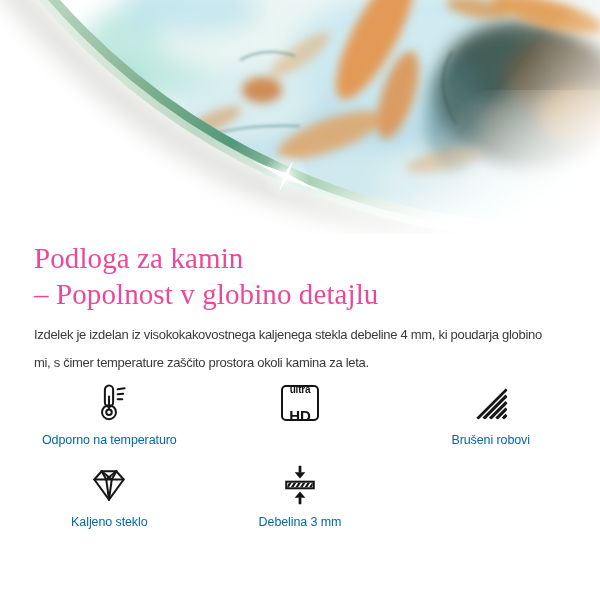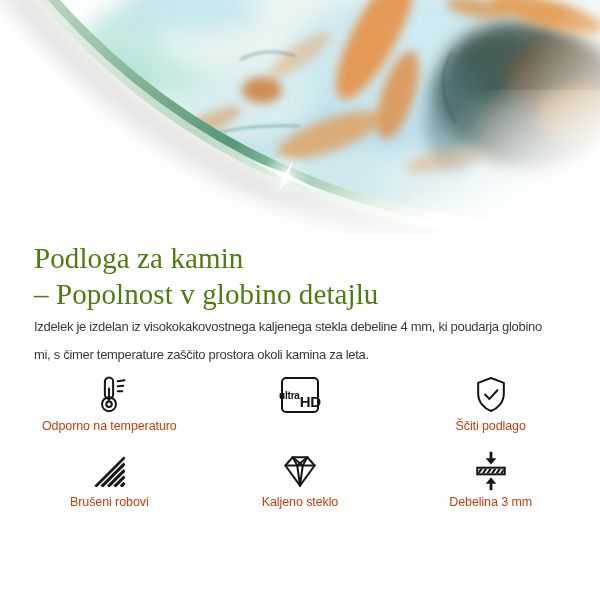--- a/index.html
+++ b/index.html
@@ -9,47 +9,47 @@
     -webkit-font-smoothing:antialiased;
   }
   .page{width:600px;height:600px;position:relative;background:#fff;}
   .hero{width:600px;height:234px;display:block;}
   .content{padding:0 34px;}
   .heading{
     margin:6px 0 0 0;
     font-family:"Liberation Serif","DejaVu Serif",serif;
     font-weight:400;
     font-size:29px;line-height:36px;
-    color:#4d7c0f;letter-spacing:0.1px;
+    color:#ec4899;letter-spacing:0.1px;
   }
   .heading span{display:block;}
   .desc{
-    margin:1px 0 0 0;
+    margin:9px 0 0 0;
     font-size:13px;line-height:27.5px;letter-spacing:-0.3px;
     color:#3a3a3a;
   }
   .desc div{white-space:nowrap;}
   .features{
     margin-top:4px;
     padding:0 14px;
     display:grid;
     grid-template-columns:repeat(3,1fr);
     row-gap:14px;
   }
   .feature{display:flex;flex-direction:column;align-items:center;}
   .icon-wrap{height:46px;display:flex;align-items:center;justify-content:center;}
   .feature .label{
-    margin-top:0;
-    font-size:12.5px;line-height:16px;color:#c2410c;letter-spacing:-0.1px;
+    margin-top:6px;
+    font-size:12.5px;line-height:16px;color:#0369a1;letter-spacing:-0.1px;
     text-align:center;white-space:nowrap;
   }
   .uhd{
     border:2.5px solid #141414;border-radius:5px;
     width:34px;height:32px;
-    display:flex;align-items:center;justify-content:center;
+    display:flex;flex-direction:column;align-items:center;justify-content:center;
     color:#141414;
   }
   .uhd .u1{font-size:10px;font-weight:600;line-height:11px;letter-spacing:-0.2px;}
   .uhd .u2{font-size:15px;font-weight:700;line-height:15px;letter-spacing:-0.2px;margin-top:13px;}
   svg .st{stroke:#161616;stroke-width:2.2;fill:none;stroke-linecap:round;stroke-linejoin:round;}
 </style>
 </head>
 <body>
 
 <div class="page">
@@ -207,29 +207,20 @@
 
     <div class="feature">
       <div class="icon-wrap">
         <div class="uhd">
           <span class="u1">ultra</span>
           <span class="u2">HD</span>
         </div>
       </div>
     </div>
 
-    <div class="feature">
-      <div class="icon-wrap">
-        <svg width="44" height="44" viewBox="0 0 48 48">
-          <path class="st" stroke-width="2.4" d="M24 5.5 L38 10.8 V22 C38 32 31.2 38.7 24 41.5 C16.8 38.7 10 32 10 22 V10.8 Z"></path>
-          <polyline class="st" stroke-width="2.4" points="17.5,23.5 22.3,28.3 31,18.8"></polyline>
-        </svg>
-      </div>
-      <div class="label">Ščiti podlago</div>
-    </div>
 
     <div class="feature">
       <div class="icon-wrap">
         <svg width="44" height="44" viewBox="0 0 48 48">
           <defs>
               <clipPath id="triClip">
                 <polygon points="6,42 42,6 42,42"></polygon>
               </clipPath>
             </defs>
           <g clip-path="url(#triClip)" stroke="#161616" stroke-width="3.4">

